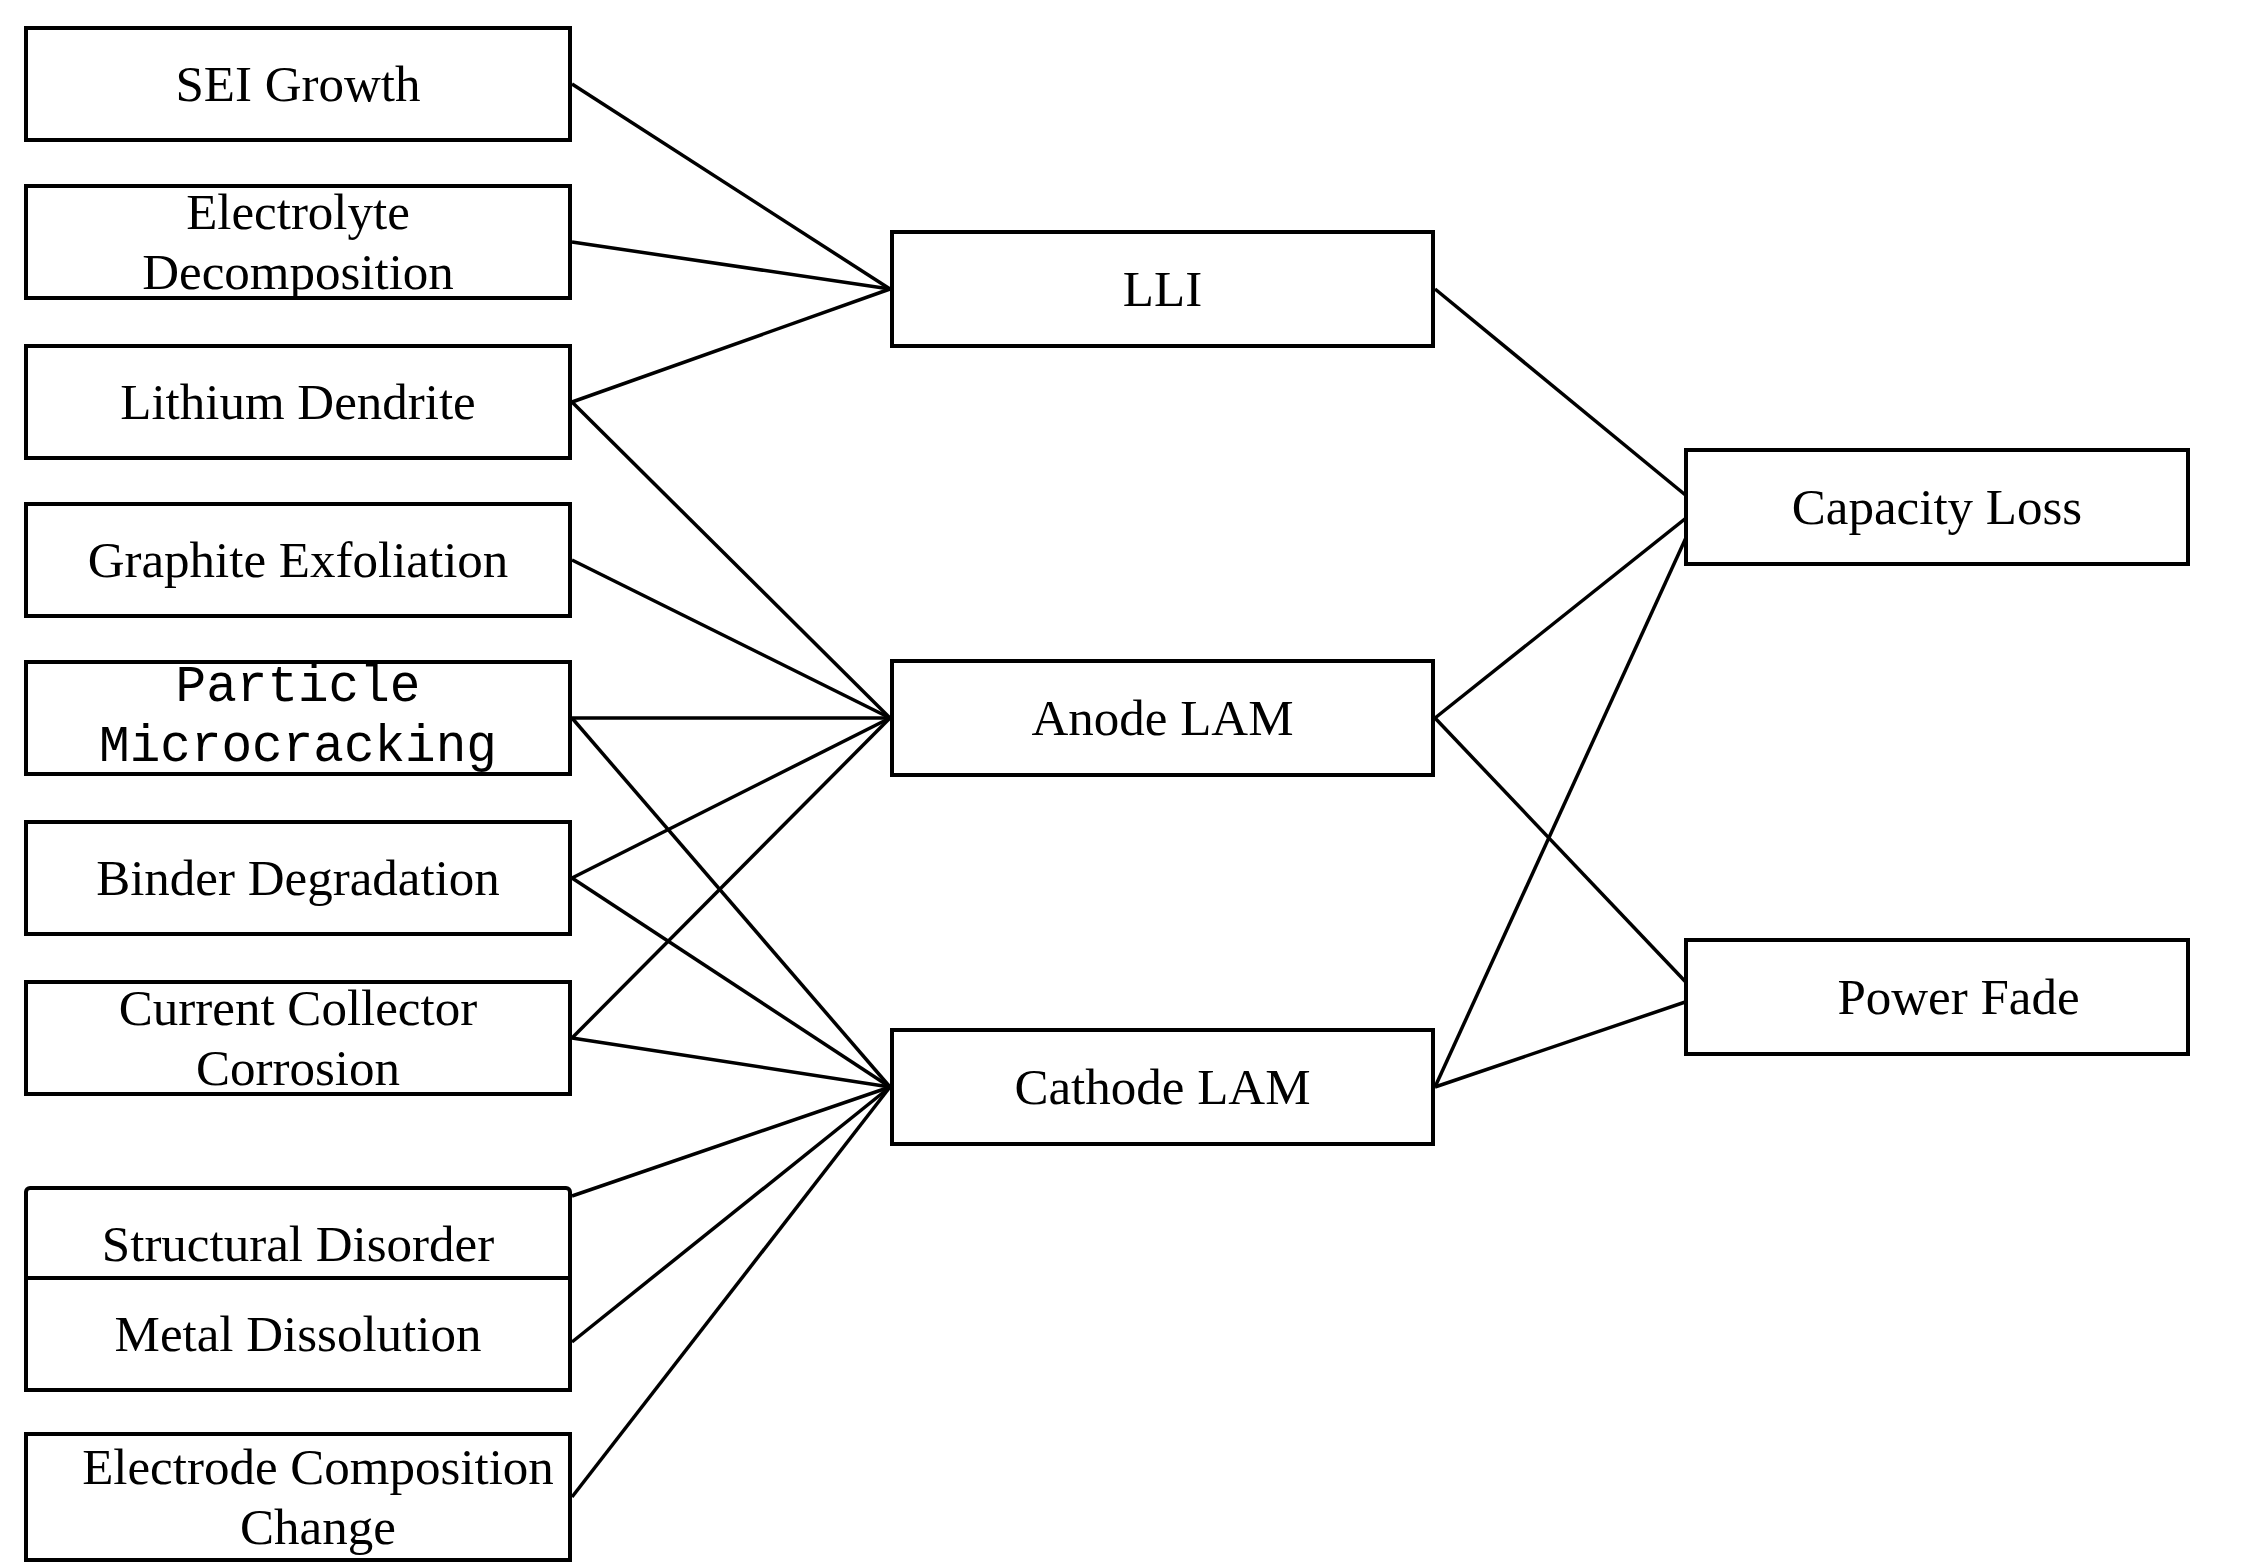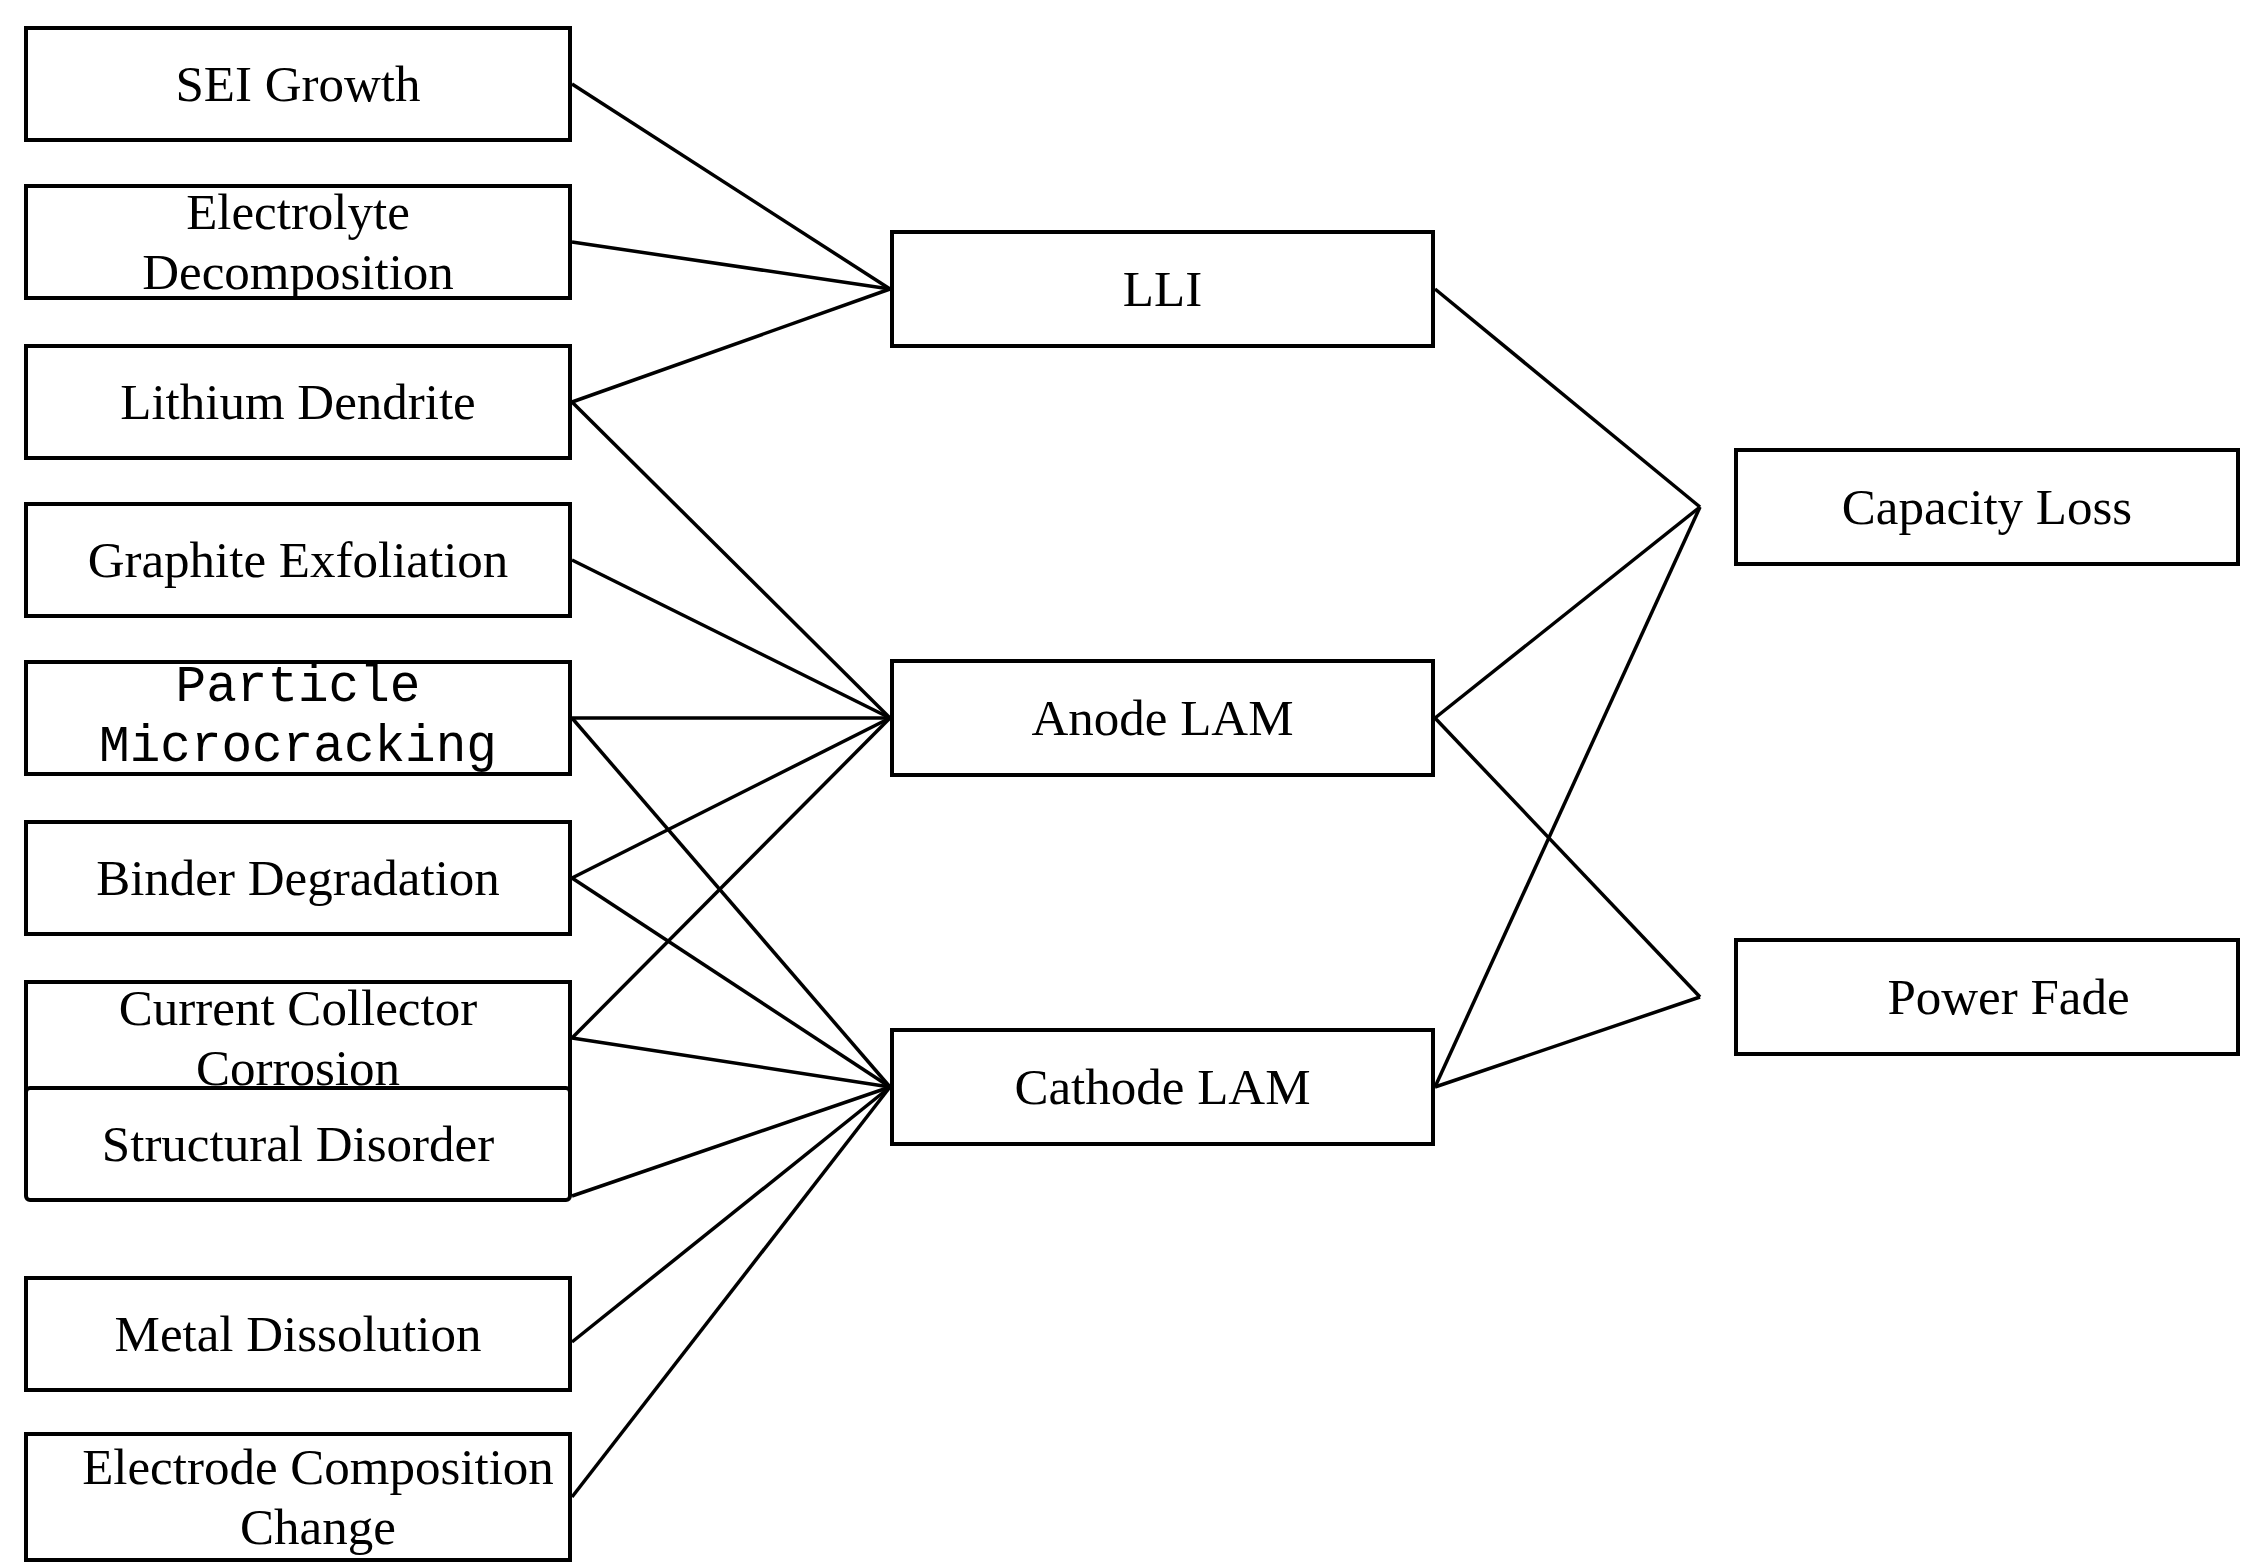--- a/index.html
+++ b/index.html
@@ -32,30 +32,30 @@
     align-items: center;
     justify-content: center;
     text-align: center;
     color: #000000;
     font-size: 51px;
     line-height: 1.18;
     white-space: pre-line;
   }
   .col-left  { left: 24px;   width: 548px; height: 116px; }
   .col-mid   { left: 890px;  width: 545px; height: 118px; }
-  .col-right { left: 1734px; width: 506px; height: 118px; }
+  .col-right { left: 1684px; width: 506px; height: 118px; }
 
   #sei-growth                   { top: 26px; }
   #electrolyte-decomposition    { top: 184px; }
   #lithium-dendrite             { top: 344px; }
   #graphite-exfoliation         { top: 502px; }
   #particle-microcracking       { top: 660px; font-family: Liberation Mono, monospace; }
   #binder-degradation           { top: 820px; }
   #current-collector-corrosion  { top: 980px; }
-  #structural-disorder          { top: 1086px; border-radius: 6px; }
+  #structural-disorder          { top: 1186px; border-radius: 6px; }
   #metal-dissolution            { top: 1276px; }
   #electrode-composition-change { top: 1432px; height: 130px; padding-left: 40px; }
 
   #lli         { top: 230px; }
   #anode-lam   { top: 659px; }
   #cathode-lam { top: 1028px; }
 
   #capacity-loss { top: 448px; }
   #power-fade    { top: 938px; padding-left: 43px; }
 </style>

